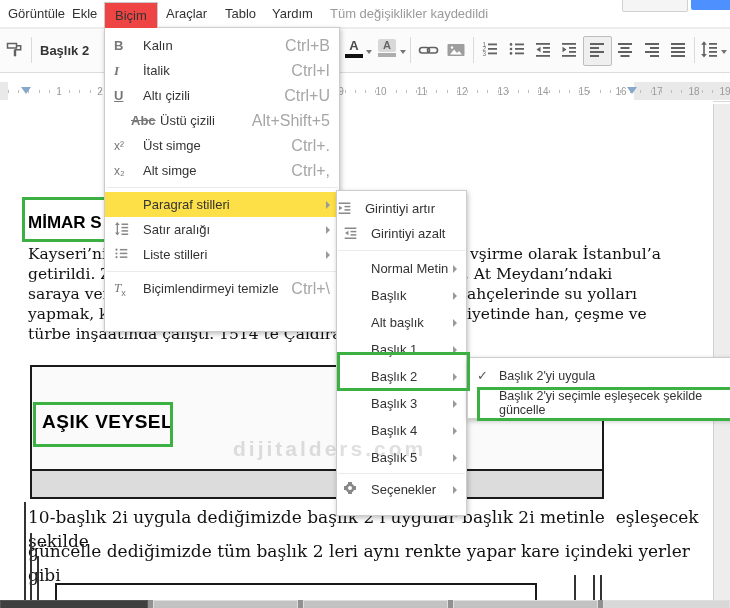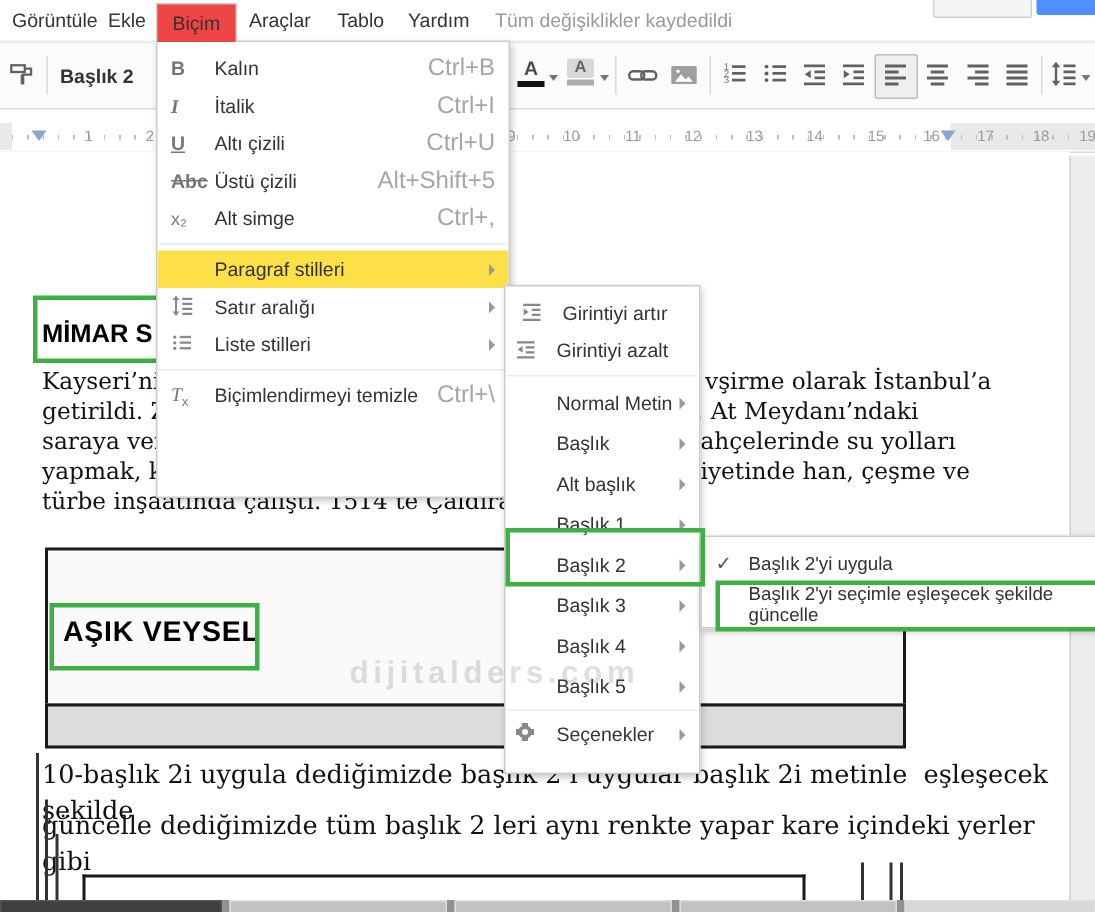--- a/index.html
+++ b/index.html
@@ -45,21 +45,21 @@
   
   .menu-panel{position:absolute;background:#fff;border:1px solid #cccccc;
               box-shadow:1px 2px 5px rgba(0,0,0,.25);z-index:10;box-sizing:border-box;overflow:hidden;}
   .mi{display:flex;align-items:center;height:25px;padding:0 9px 0 9px;font-size:13px;color:#333;position:relative;}
   .mi.hl{background:#fde047;}
   .mi .ic{width:29px;flex:0 0 29px;color:#777;font-weight:bold;font-size:13px;}
   .mi .sc{margin-left:auto;color:#a6a6a6;font-size:16px;}
   .mi .sub-arrow{margin-left:auto;width:0;height:0;border-left:4px solid #999;
                  border-top:4px solid transparent;border-bottom:4px solid transparent;}
   .msep{height:1px;background:#ebebeb;margin:4px 1px;}
-  .strike{text-decoration:line-through;font-size:10px;font-weight:normal;}
+  .strike{text-decoration:line-through;font-size:10px;font-weight:normal;margin-left:17px;}
   
   .scrollbar{position:absolute;left:713px;top:104px;width:17px;height:496px;background:#ededed;
              border-left:1px solid #d0d0d0;z-index:4;}
   .watermark{position:absolute;left:233px;top:437px;font-size:21px;font-weight:bold;letter-spacing:3px;
              color:rgba(110,110,110,.22);z-index:30;pointer-events:none;}
   .taskbar{position:absolute;left:0;top:600px;width:730px;height:8px;background:#919191;z-index:40;}
   .tk-btn{position:absolute;top:0;height:8px;box-sizing:border-box;border:1px solid #dedede;border-bottom:none;}
 </style>
 </head>
 <body>
@@ -295,20 +295,25 @@
       <span class="ic" style="text-decoration:underline;">U</span>
       <span>Altı çizili</span>
       <span class="sc">Ctrl+U</span>
     </div>
     <div class="mi">
       <span class="ic strike">Abc</span>
       <span>Üstü çizili</span>
       <span class="sc">Alt+Shift+5</span>
     </div>
     <div class="mi">
+      <span class="ic" style="font-weight:normal;font-size:12px;">x²</span>
+      <span>Üst simge</span>
+      <span class="sc">Ctrl+.</span>
+    </div>
+    <div class="mi">
       <span class="ic" style="font-weight:normal;font-size:12px;">x₂</span>
       <span>Alt simge</span>
       <span class="sc">Ctrl+,</span>
     </div>
     <div class="msep"></div>
     <div class="mi hl">
       <span class="ic"></span>
       <span>Paragraf stilleri</span>
       <span class="sub-arrow"></span>
     </div>
@@ -345,21 +350,21 @@
     <div class="mi">
       <span class="ic" style="font-weight:normal;">
         <i style="font-family:'Liberation Serif',serif;">T</i><sub style="font-size:9px;">x</sub>
       </span>
       <span>Biçimlendirmeyi temizle</span>
       <span class="sc">Ctrl+\</span>
     </div>
   </div>
 
   <div class="menu-panel" style="left:336px;top:190px;width:131px;height:326px;padding-top:5px;">
-    <div class="mi" style="padding-left:10px;">
+    <div class="mi" style="padding-left:0;">
       <span class="ic" style="flex-basis:28px;width:28px;">
         <svg width="15" height="15" viewBox="0 0 18 18" fill="#888">
             <rect x="2" y="3" width="14" height="1.8"></rect>
             <rect x="9" y="7" width="7" height="1.8"></rect>
             <rect x="9" y="11" width="7" height="1.8"></rect>
             <rect x="2" y="15" width="14" height="1.8"></rect>
             <path d="M2.5 6.8 L6.5 9.5 L2.5 12.2z"></path>
           </svg>
       </span>
       <span>Girintiyi artır</span>

